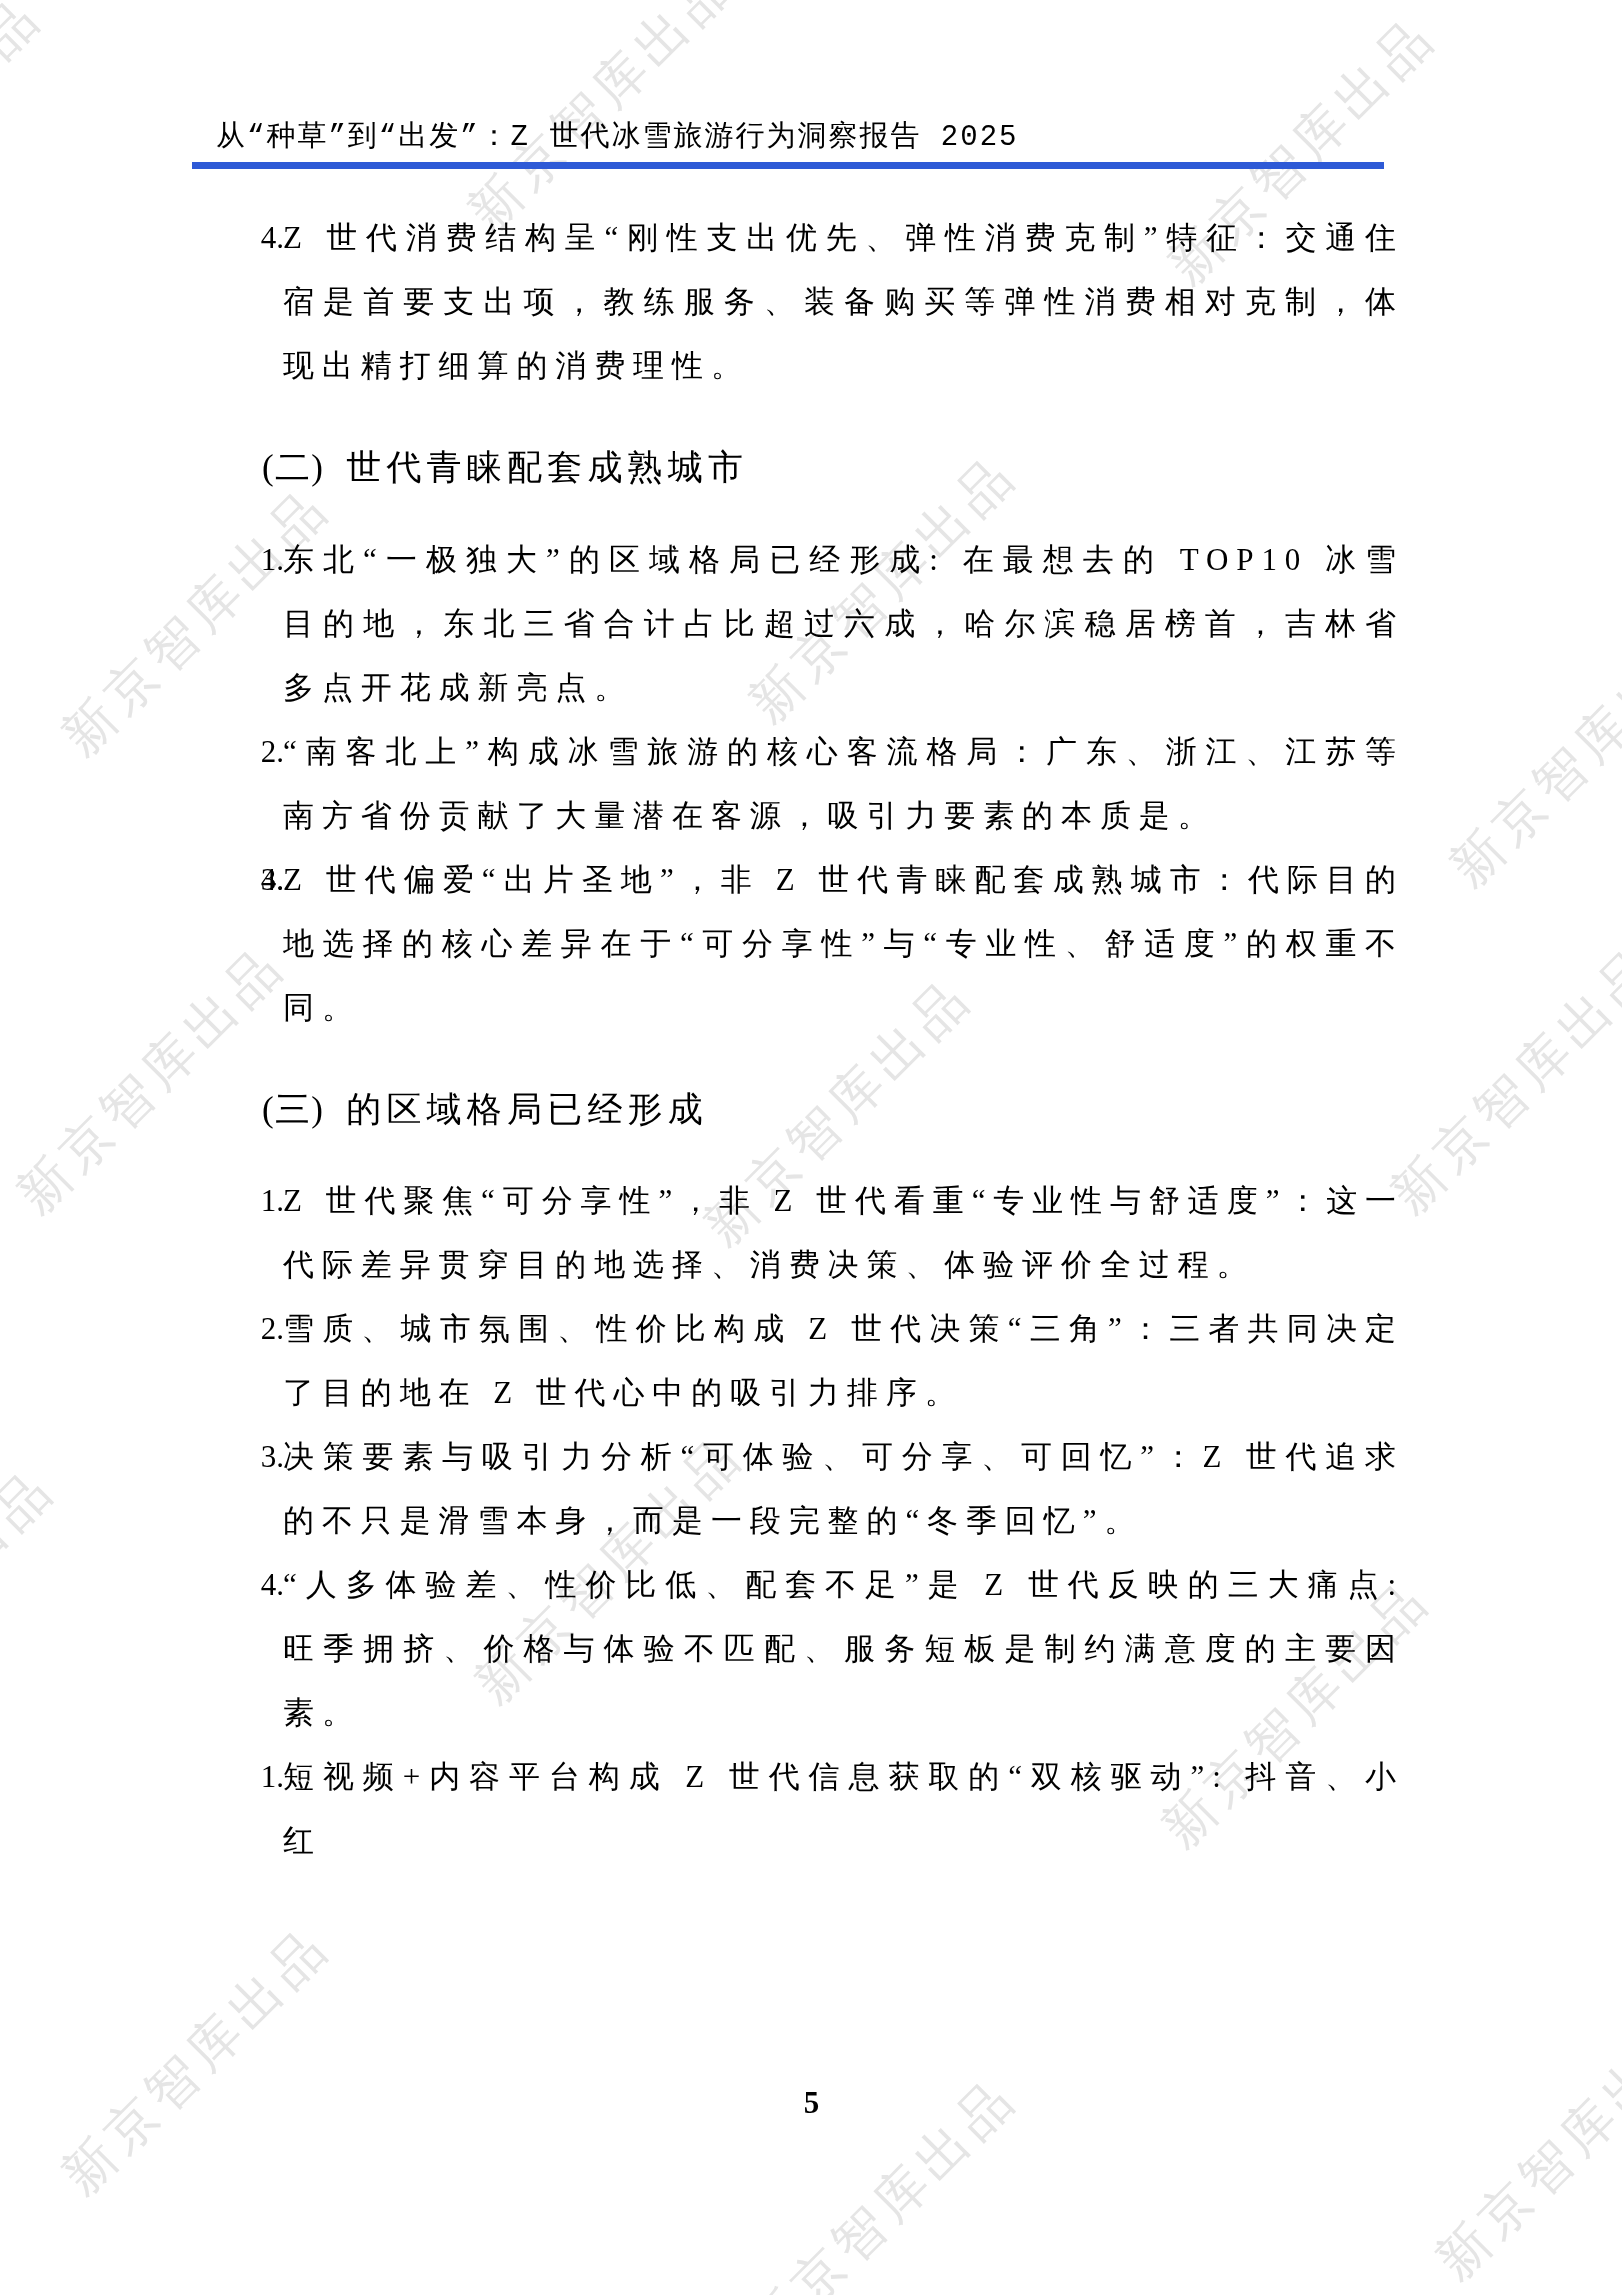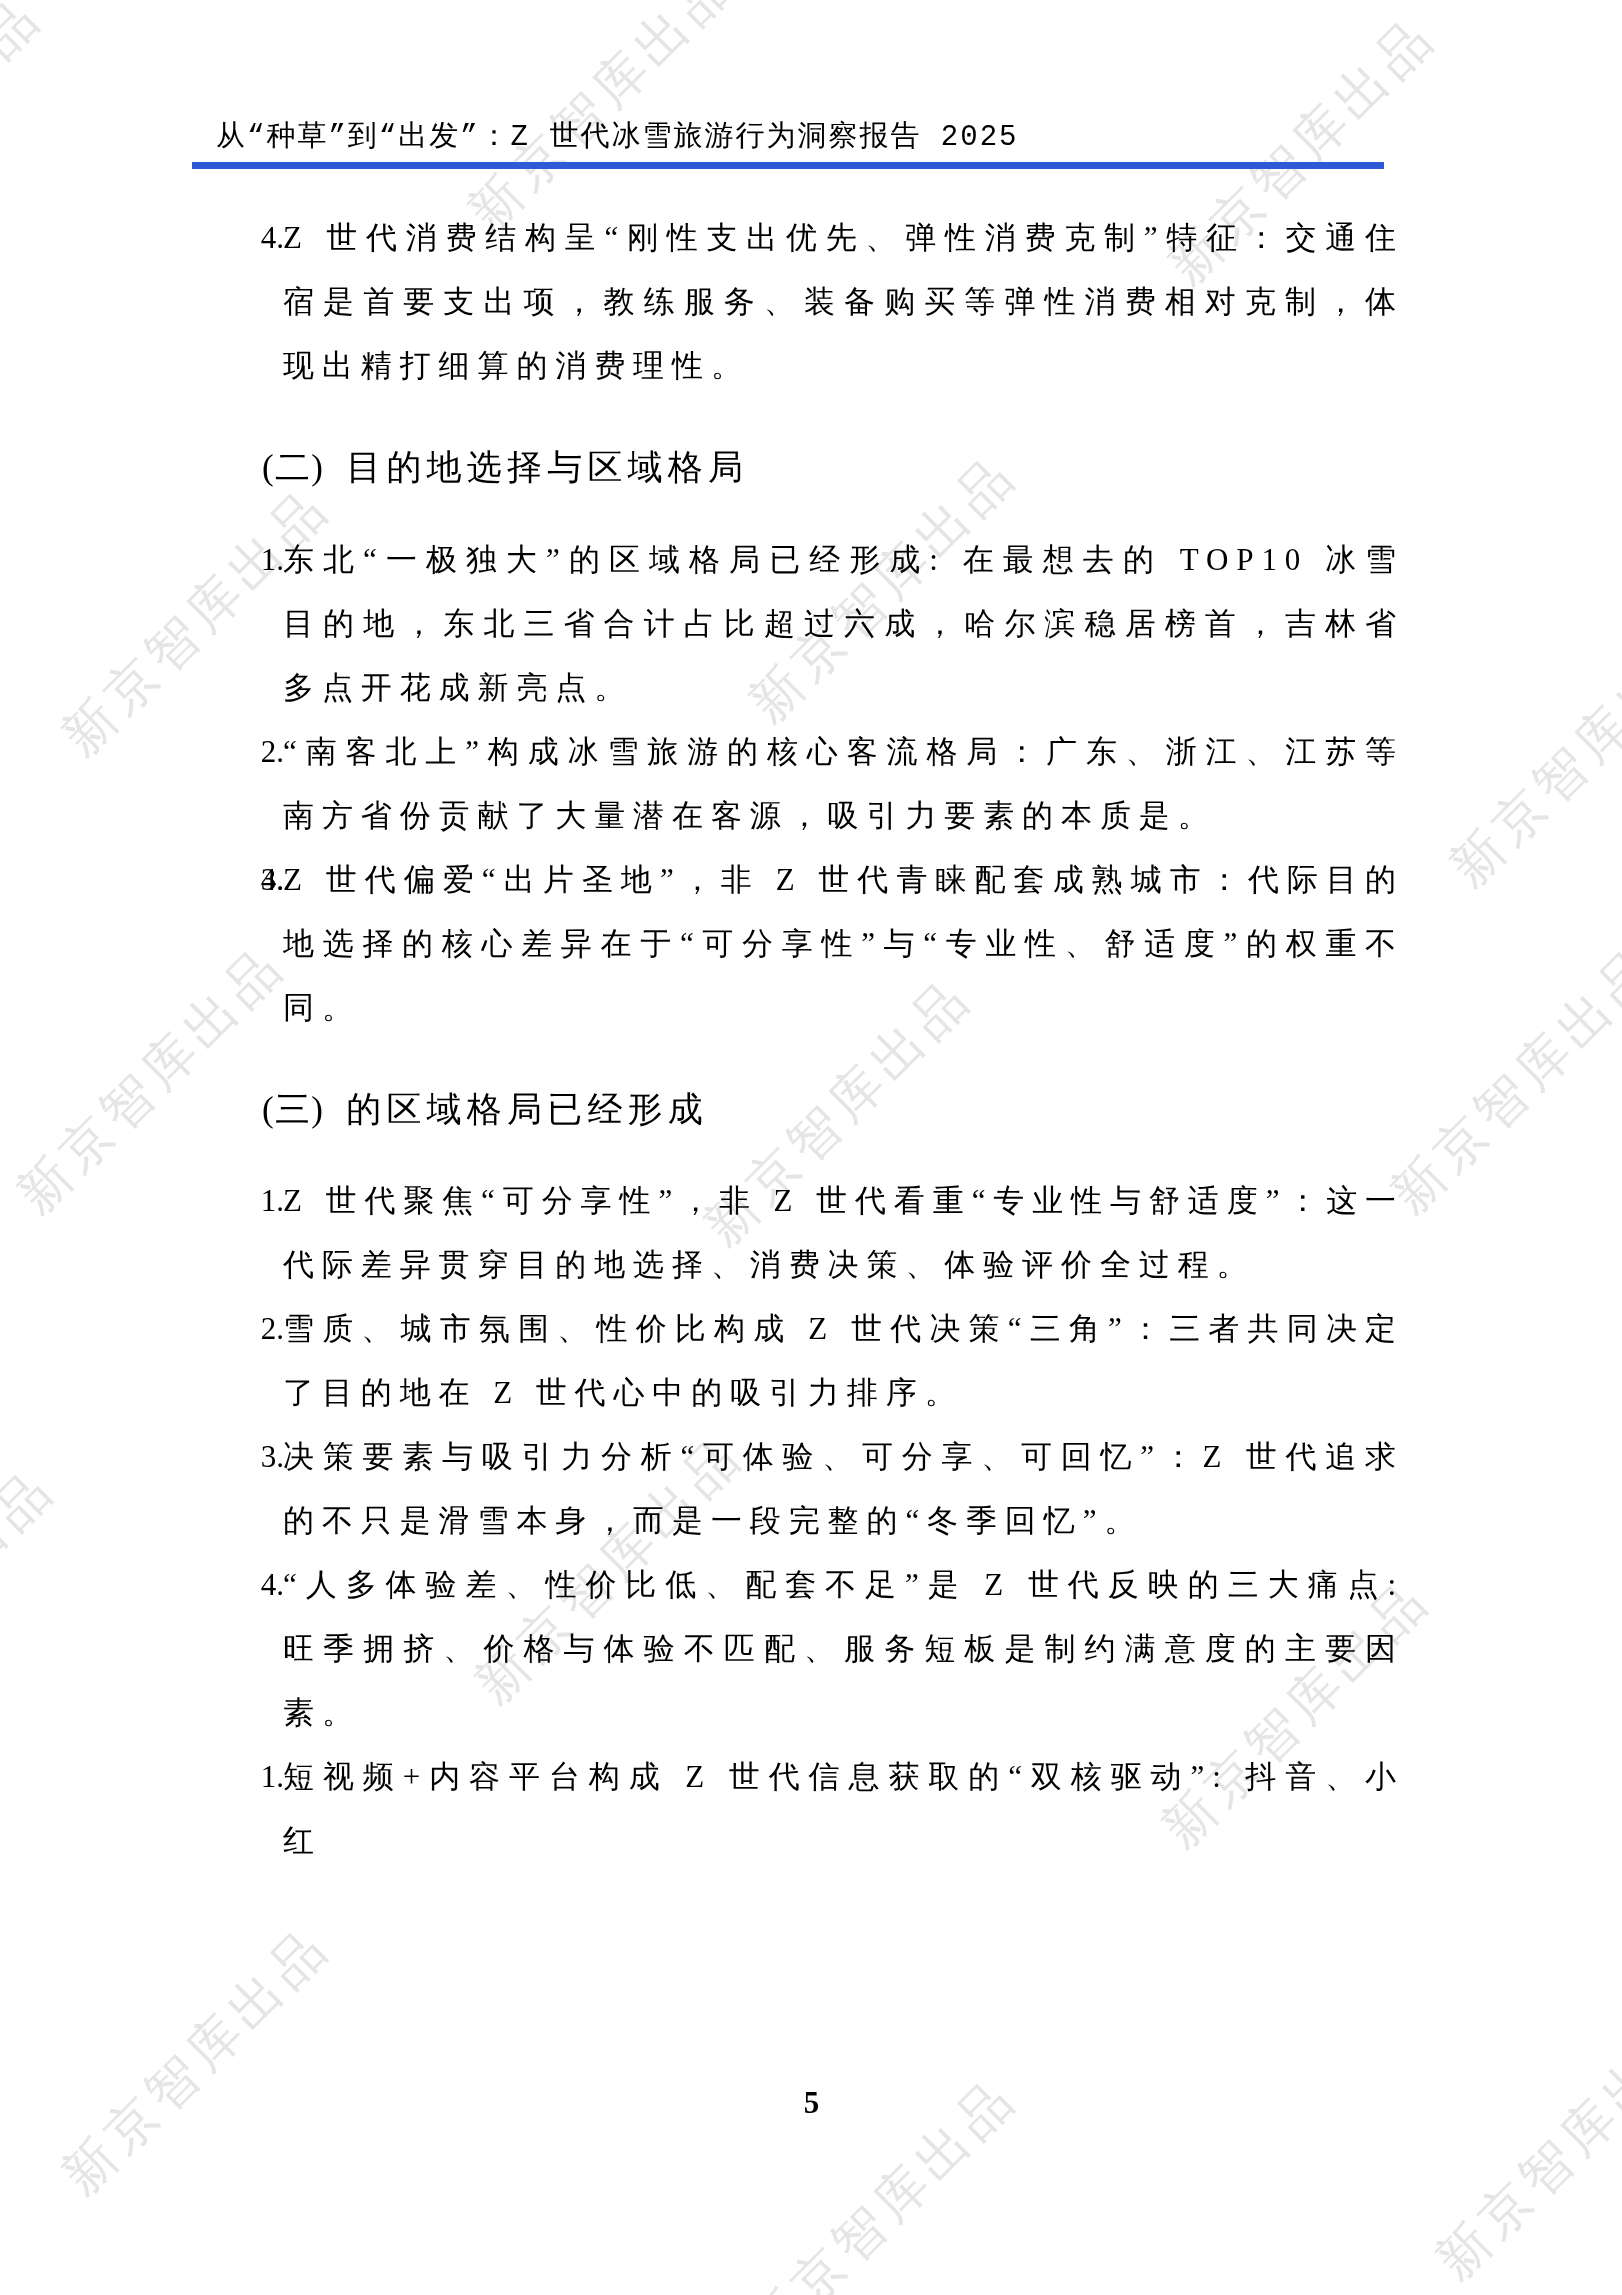--- a/index.html
+++ b/index.html
@@ -120,21 +120,21 @@
   <div class="doc-header">从“种草”到“出发”：Z 世代冰雪旅游行为洞察报告 2025</div>
   <div class="header-rule"></div>
 
   <div class="content">
 
     <div class="item">
       <span class="num">4.</span><span>Z 世代消费结构呈“刚性支出优先、弹性消费克制”特征：交通住宿是首要支出项，教练服务、装备购买等弹性消费相对克制，体现出精打细算的消费理性。</span>
     </div>
 
     <div class="section-heading">
-      <span class="sec-label">(二)</span><span class="sec-title">目的地选择与区域格局</span>
+      <span class="sec-label">(二)</span><span class="sec-title">世代青睐配套成熟城市</span>
     </div>
 
     <div class="item">
       <span class="num">1.</span><span>东北“一极独大”的区域格局已经形成: 在最想去的 TOP10 冰雪目的地，东北三省合计占比超过六成，哈尔滨稳居榜首，吉林省多点开花成新亮点。</span>
     </div>
     <div class="item">
       <span class="num">2.</span><span>“南客北上”构成冰雪旅游的核心客流格局：广东、浙江、江苏等南方省份贡献了大量潜在客源，吸引力要素的本质是。</span>
     </div>
     <div class="item">
       <span class="num">3.</span>

